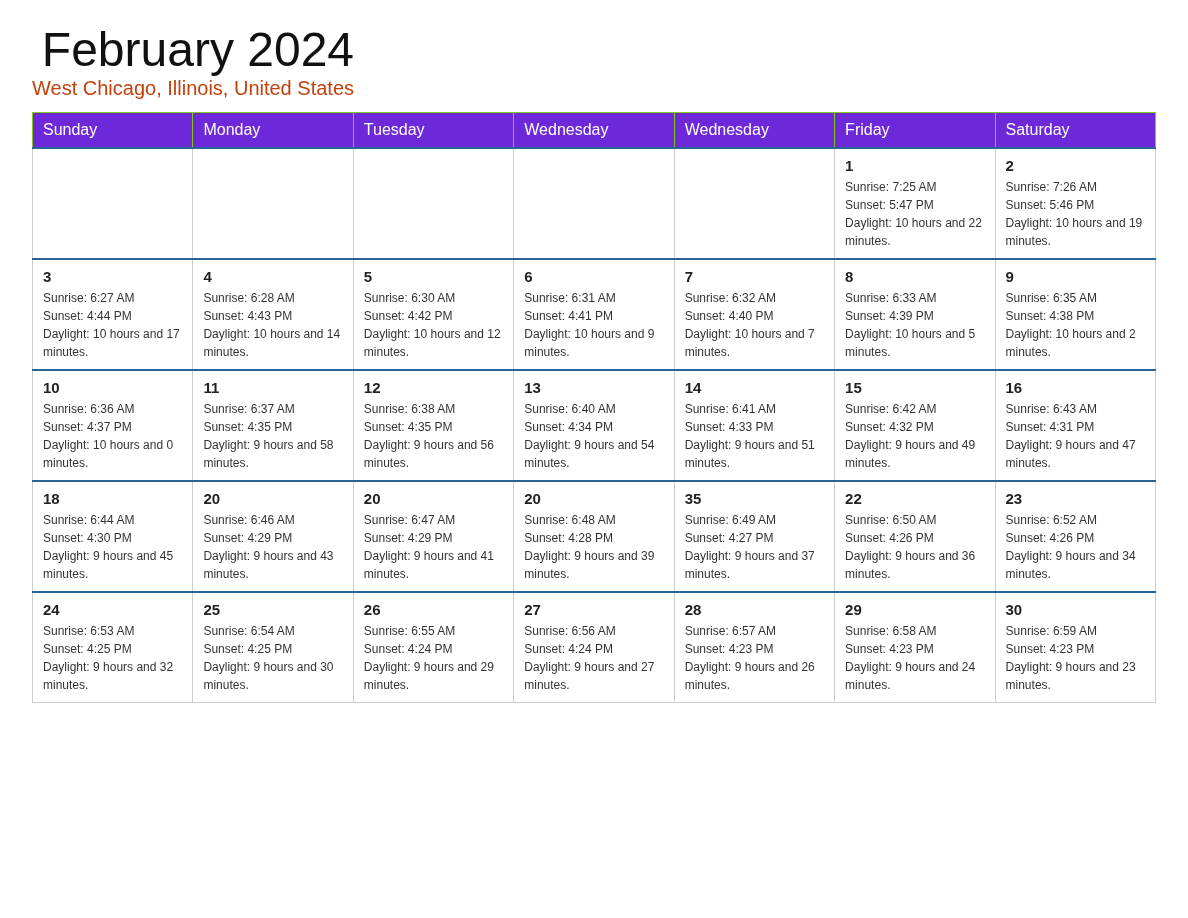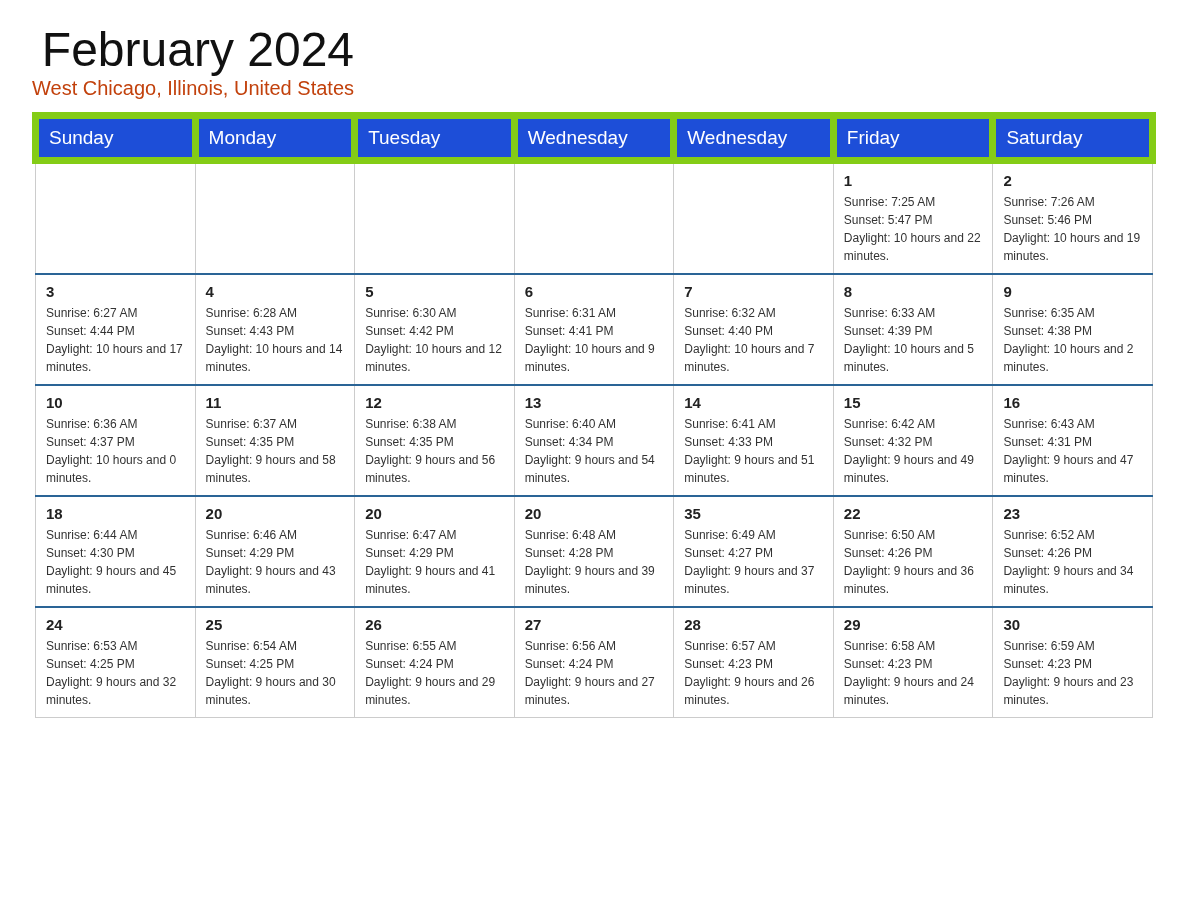--- a/index.html
+++ b/index.html
@@ -36,27 +36,27 @@
     .calendar-subtitle {
       font-size: 20px;
       color: #c2410c;
     }
     .calendar-table {
       width: 100%;
       border-collapse: collapse;
       margin-top: 12px;
     }
     .calendar-table th {
-      background: #1d4ed8;
+      background: #6d28d9;
       color: #fff;
-      font-size: 19px;
+      font-size: 16px;
       font-weight: normal;
       padding: 8px 10px;
       text-align: left;
-      border: 7px solid #84cc16;
+      border: 1px solid #84cc16;
     }
     .calendar-table td {
       vertical-align: top;
       padding: 8px 10px;
       border: 1px solid #ccc;
       border-top: 2px solid #2a6496;
       font-size: 12.5px;
       color: #222;
       min-height: 90px;
       width: 14.28%;

